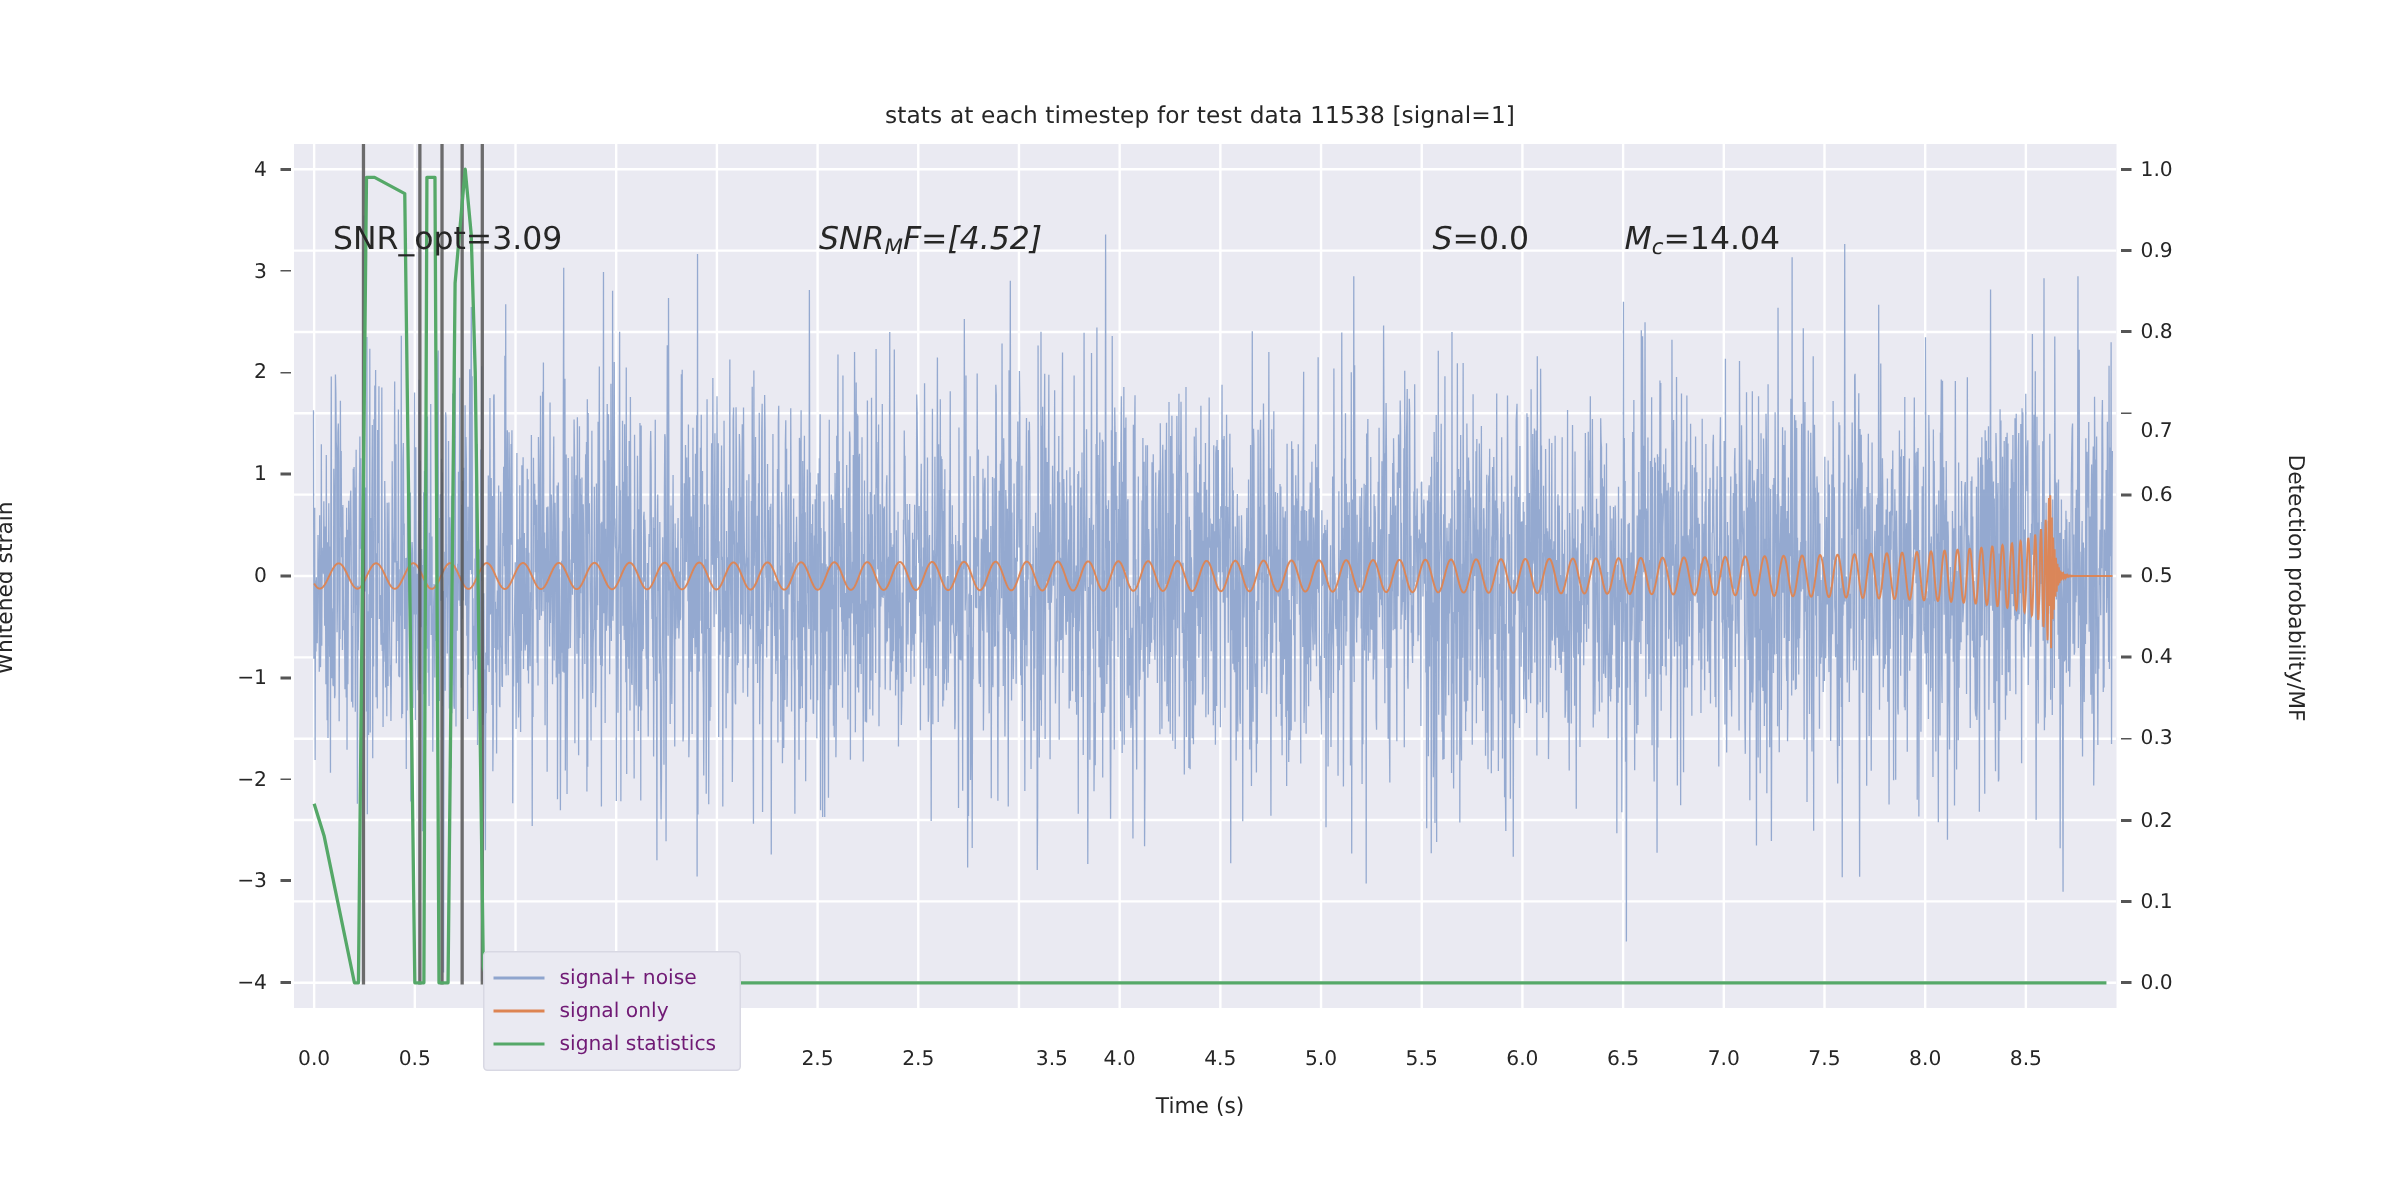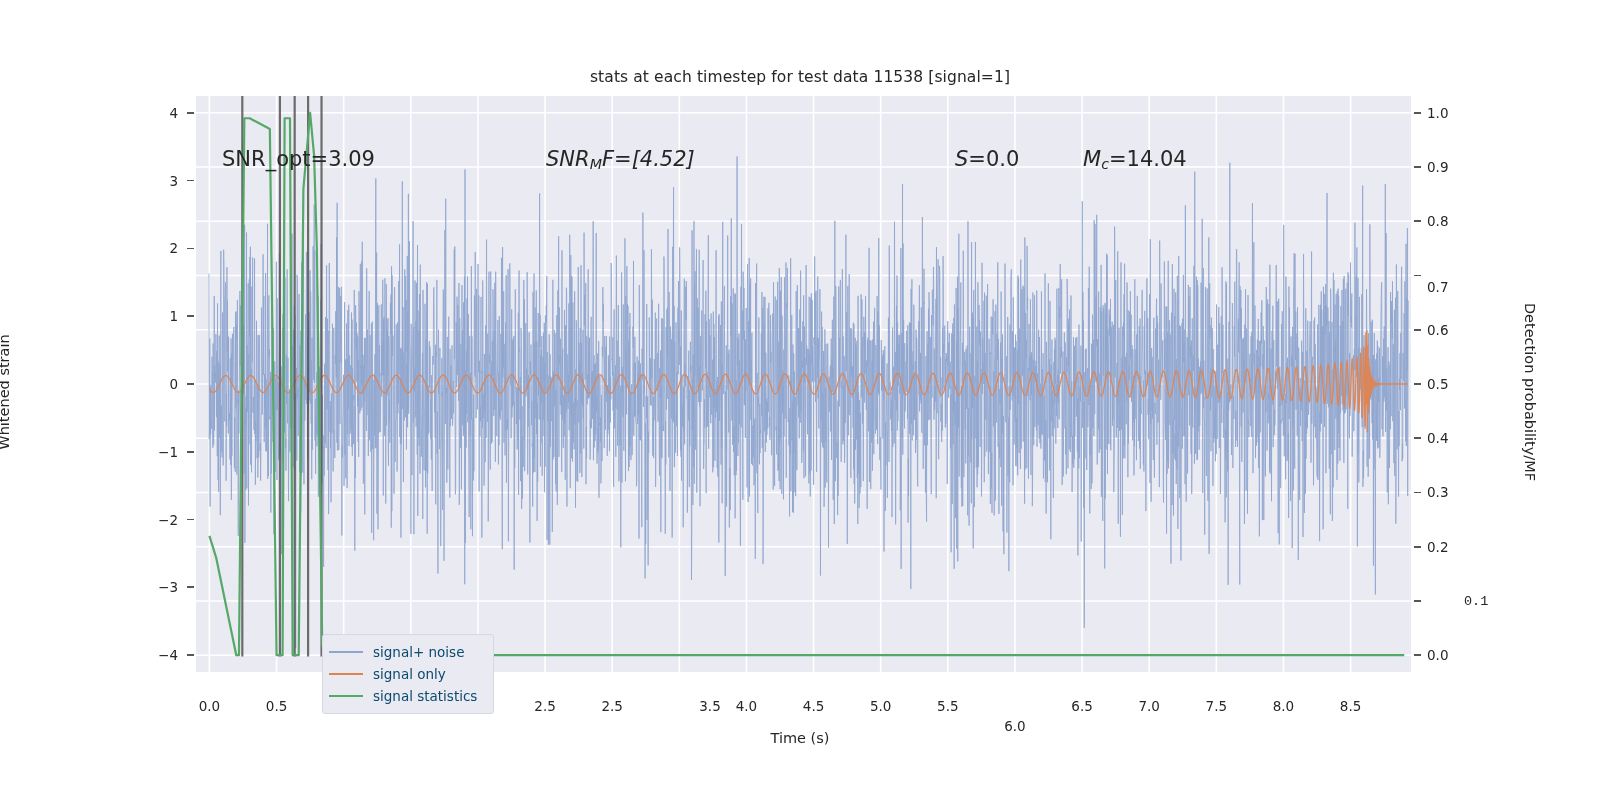--- a/index.html
+++ b/index.html
@@ -58,21 +58,21 @@
   .annot sub{font-size:0.68em;font-style:italic;vertical-align:-0.22em;}
 
   
   #legend{
     position:absolute;left:322px;top:634px;width:172px;
     background:#eaeaf2;border:1px solid #d8d8e3;border-radius:3px;
     padding:6px 8px 6px 6px;box-sizing:border-box;
   }
   .legend-row{display:flex;align-items:center;height:22px;}
   .legend-swatch{width:34px;height:2px;margin-right:10px;flex:none;}
-  .legend-text{font-size:13.5px;color:#0c4a6e;white-space:nowrap;}
+  .legend-text{font-size:13.5px;color:#701a75;white-space:nowrap;}
 
   svg{display:block;}
 </style>
 </head>
 <body>
 
 <div id="figure">
 
   <div id="title">stats at each timestep for test data 11538 [signal=1]</div>
 
@@ -156,21 +156,21 @@
       <div class="ytickmark-left" style="left: 187px; top: 247.671px;"></div>
       <div class="yticklabel-left" style="left: 118px; top: 180.706px;">3</div>
       <div class="ytickmark-left" style="left: 187px; top: 179.906px;"></div>
       <div class="yticklabel-left" style="left: 118px; top: 112.941px;">4</div>
       <div class="ytickmark-left" style="left: 187px; top: 112.141px;"></div>
     </div>
   <div id="ticks-right">
       <div class="ytickmark-right" style="left: 1414px; top: 654.386px;"></div>
       <div class="yticklabel-right" style="left: 1427px; top: 655.186px;">0.0</div>
       <div class="ytickmark-right" style="left: 1414px; top: 600.149px;"></div>
-      <div class="yticklabel-right" style="left: 1464px; top: 600.949px; font-family: Liberation Mono, monospace;">0.1</div>
+      <div class="yticklabel-right" style="left: 1427px; top: 600.949px;">0.1</div>
       <div class="ytickmark-right" style="left: 1414px; top: 545.912px;"></div>
       <div class="yticklabel-right" style="left: 1427px; top: 546.712px; text-align: center;">0.2</div>
       <div class="ytickmark-right" style="left: 1414px; top: 491.675px;"></div>
       <div class="yticklabel-right" style="left: 1427px; top: 492.475px;">0.3</div>
       <div class="ytickmark-right" style="left: 1414px; top: 437.437px;"></div>
       <div class="yticklabel-right" style="left: 1427px; top: 438.237px;">0.4</div>
       <div class="ytickmark-right" style="left: 1414px; top: 383.2px;"></div>
       <div class="yticklabel-right" style="left: 1427px; top: 384px;">0.5</div>
       <div class="ytickmark-right" style="left: 1414px; top: 328.963px;"></div>
       <div class="yticklabel-right" style="left: 1427px; top: 329.763px;">0.6</div>
@@ -184,26 +184,26 @@
       <div class="yticklabel-right" style="left: 1427px; top: 112.814px;">1.0</div>
     </div>
   <div id="ticks-x">
       <div class="xticklabel" style="left: 209.425px;">0.0</div>
       <div class="xticklabel" style="left: 276.552px;">0.5</div>
       <div class="xticklabel" style="left: 343.68px;">1.0</div>
       <div class="xticklabel" style="left: 410.807px;">1.5</div>
       <div class="xticklabel" style="left: 477.934px;">2.0</div>
       <div class="xticklabel" style="left: 545.061px;">2.5</div>
       <div class="xticklabel" style="left: 612.188px;">2.5</div>
-      <div class="xticklabel" style="left: 710px;">3.5</div>
+      <div class="xticklabel" style="left: 682px; text-align: right;">3.5</div>
       <div class="xticklabel" style="left: 746.442px; text-align: center;">4.0</div>
       <div class="xticklabel" style="left: 813.569px;">4.5</div>
       <div class="xticklabel" style="left: 880.696px;">5.0</div>
       <div class="xticklabel" style="left: 947.823px;">5.5</div>
-      <div class="xticklabel" style="left: 1014.95px; margin-top: 20px;">6.0</div>
+      <div class="xticklabel" style="left: 1014.95px;">6.0</div>
       <div class="xticklabel" style="left: 1082.08px;">6.5</div>
       <div class="xticklabel" style="left: 1149.2px;">7.0</div>
       <div class="xticklabel" style="left: 1216.33px;">7.5</div>
       <div class="xticklabel" style="left: 1283.46px;">8.0</div>
       <div class="xticklabel" style="left: 1350.59px;">8.5</div>
     </div>
 
   <div id="legend">
     <div class="legend-row">
       <span class="legend-swatch" style="background: rgb(143, 165, 206);"></span>

